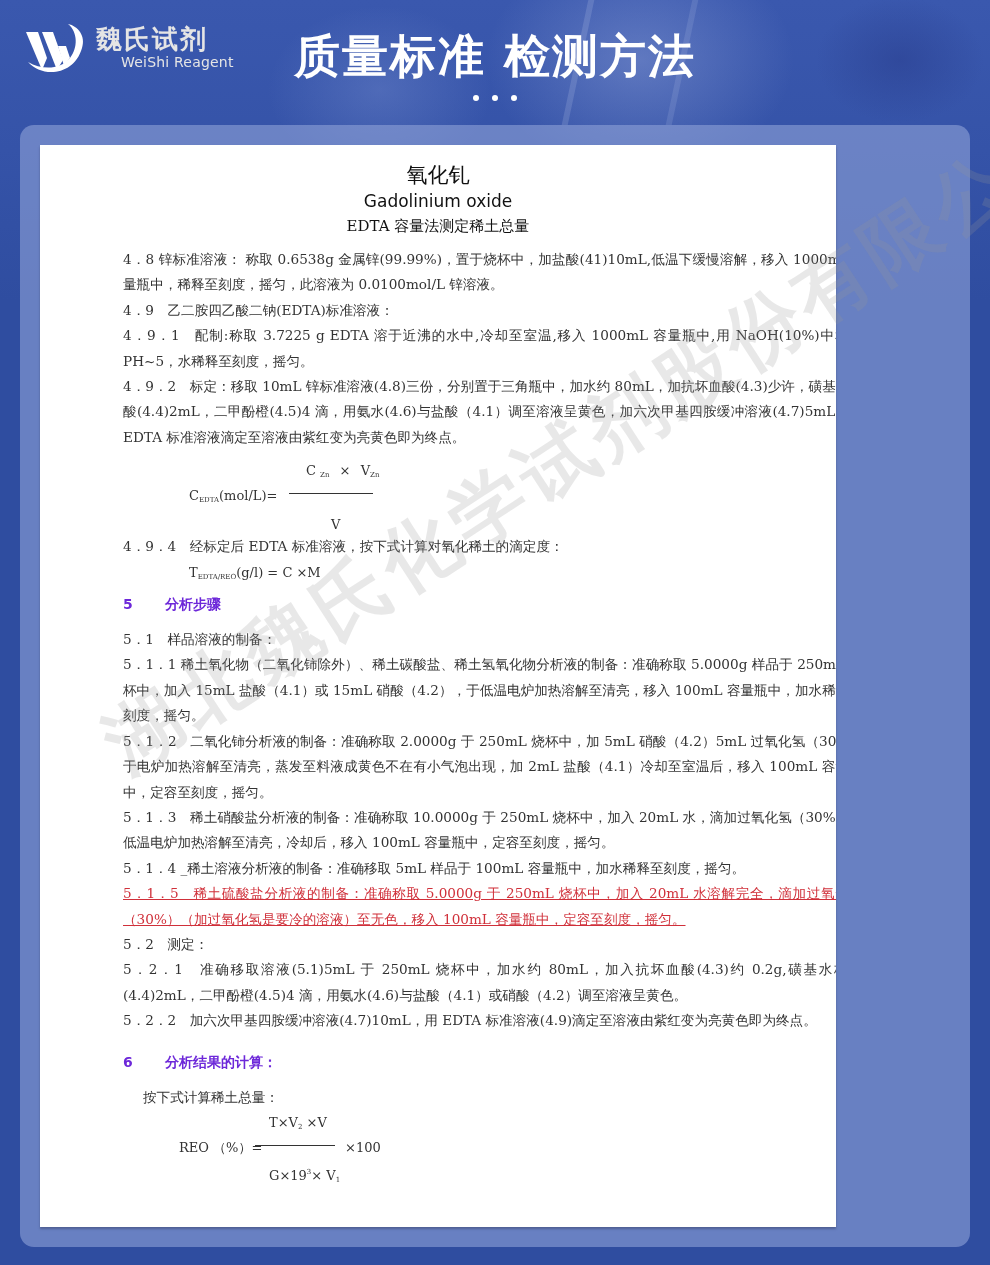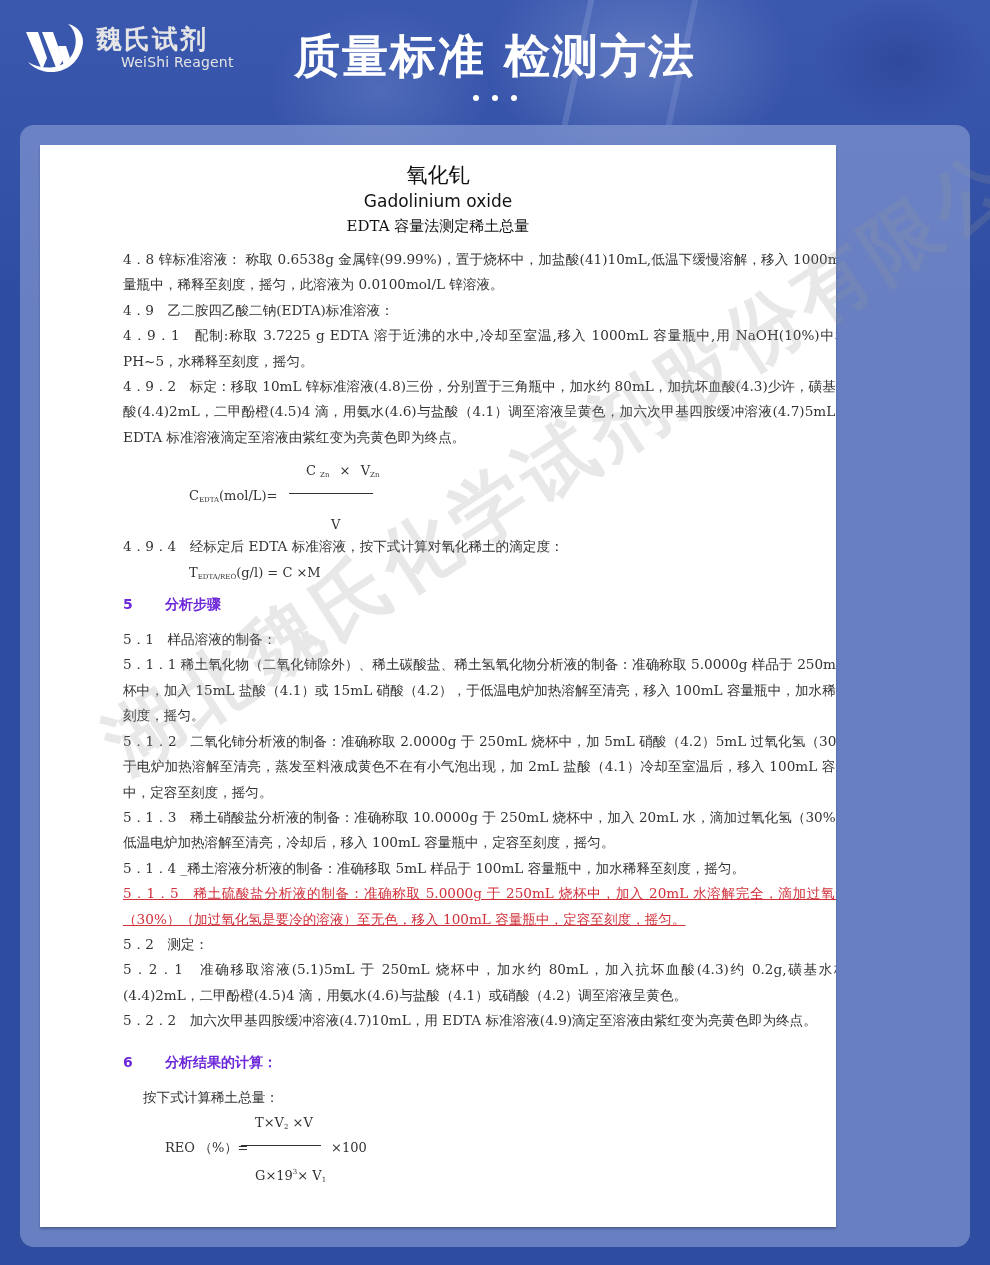--- a/index.html
+++ b/index.html
@@ -150,21 +150,21 @@
     <div class="para">5．2　测定：</div>
     <div class="para">5．2．1　准确移取溶液(5.1)5mL 于 250mL 烧杯中，加水约 80mL，加入抗坏血酸(4.3)约 0.2g,磺基水杨酸(4.4)2mL，二甲酚橙(4.5)4 滴，用氨水(4.6)与盐酸（4.1）或硝酸（4.2）调至溶液呈黄色。</div>
     <div class="para">5．2．2　加六次甲基四胺缓冲溶液(4.7)10mL，用 EDTA 标准溶液(4.9)滴定至溶液由紫红变为亮黄色即为终点。</div>
 
     <div class="gap"></div>
     <div class="sec">
       <span class="num">6</span><span>分析结果的计算：</span>
     </div>
     <div class="para" style="margin-left:20px;">按下式计算稀土总量：</div>
 
-    <div class="formula" style="margin-left:42px; height:80px;text-decoration:underline;">
+    <div class="formula" style="margin-left:56px; height:80px;text-decoration:underline;">
       <div style="position:absolute; left:90px; top:0;">
         <span>T×V</span><sub class="s">2</sub><span> ×V</span>
       </div>
       <div style="position:absolute; left:0; top:25px;">REO （%）=</div>
       <div style="position:absolute; left:76px; top:35px; width:80px; border-top:1.6px solid #333;"></div>
       <div style="position:absolute; left:166px; top:25px;">×100</div>
       <div style="position:absolute; left:90px; top:50px;">
         <span>G×19</span><sup class="s">3</sup><span>×  V</span><sub class="s">1</sub>
       </div>
     </div>

